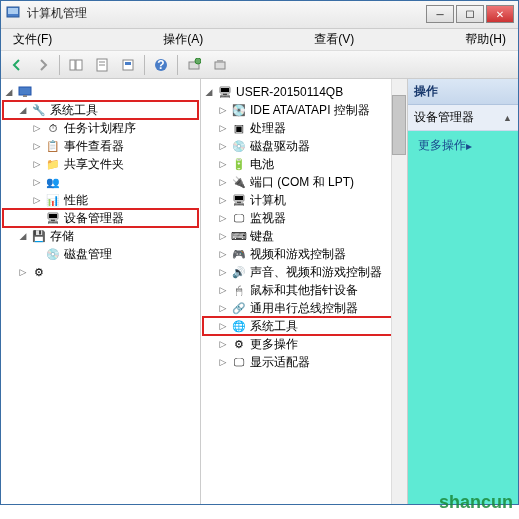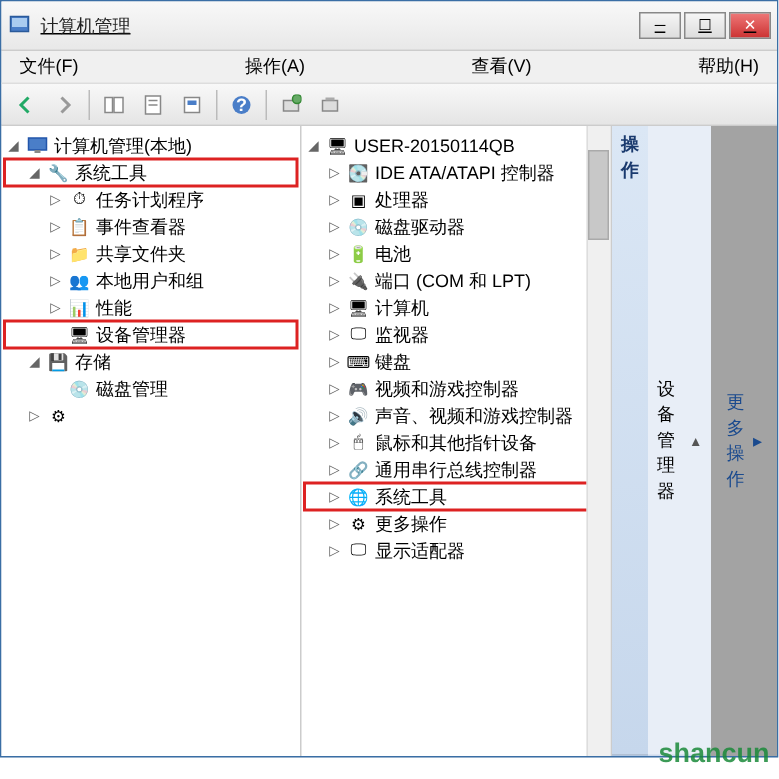--- a/index.html
+++ b/index.html
@@ -1,34 +1,34 @@
 <!DOCTYPE html>
 <html><head>
 <meta charset="utf-8">
 <style>
 * { box-sizing: border-box; margin: 0; padding: 0; font-family: "Microsoft YaHei", "SimSun", sans-serif; font-size: 12px; }
 body { background: #fff; width: 519px; height: 519px; overflow: hidden; position: relative; }
 .window { width: 519px; height: 505px; border: 1px solid #3a6ea5; background: #f0f0f0; display: flex; flex-direction: column; }
-.titlebar { height: 28px; background: linear-gradient(#f8f8f8, #e8e8e8); display: flex; align-items: center; padding: 16px 4px; border-bottom: 1px solid #ccc; text-decoration: underline; }
+.titlebar { height: 28px; background: linear-gradient(#f8f8f8, #e8e8e8); display: flex; padding: 4px 4px; border-bottom: 1px solid #ccc; }
 .titlebar-icon { width: 16px; height: 16px; margin-right: 6px; }
 .titlebar-text { flex: 1; color: #222; }
 .win-controls { display: flex; gap: 2px; }
 .win-btn { width: 28px; height: 18px; border: 1px solid #888; background: linear-gradient(#f5f5f5,#ddd); display: flex; align-items: center; justify-content: center; font-size: 10px; cursor: pointer; }
 .win-btn.close { background: linear-gradient(#e77,#c33); color: #fff; }
 .menubar { height: 22px; background: #f0f0f0; display: flex; align-items: center; padding: 0 4px; border-bottom: 1px solid #ddd; justify-content: space-between; }
 .menu-item { padding: 2px 8px; cursor: pointer; }
 .toolbar { height: 28px; background: linear-gradient(#f8f8f8,#e5e5e5); display: flex; align-items: center; padding: 0 4px; gap: 2px; border-bottom: 1px solid #ccc; }
 .tb-btn { width: 24px; height: 22px; border: 1px solid transparent; display: flex; align-items: center; justify-content: center; cursor: pointer; }
 .tb-sep { width: 1px; height: 20px; background: #bbb; margin: 0 2px; }
 .content { flex: 1; display: flex; background: #fff; overflow: hidden; }
 .panel-left { width: 200px; border-right: 1px solid #ccc; overflow: auto; padding: 4px 2px; }
 .panel-mid { flex: 1; border-right: 1px solid #ccc; overflow: auto; padding: 4px 2px; position: relative; }
 .vscroll { position: absolute; right: 0; top: 0; bottom: 0; width: 16px; background: #f0f0f0; border-left: 1px solid #ddd; }
 .vscroll-thumb { width: 14px; height: 60px; background: #c8c8c8; border: 1px solid #aaa; margin: 16px 0 0 0; }
-.panel-right { width: 110px; background: #a3a3a3; display: flex; flex-direction: row; }
+.panel-right { width: 110px; background: #5eead4; display: flex; flex-direction: column; }
 .action-header { background: linear-gradient(#dbe7f5,#c6d7ec); padding: 4px 6px; font-weight: bold; color: #1a3a6e; border-bottom: 1px solid #b0c4de; }
 .action-section { background: #e8eef7; padding: 4px 6px; border-bottom: 1px solid #cdd9ec; display: flex; align-items: center; justify-content: space-between; }
 .action-item { padding: 6px 10px; cursor: pointer; color: #1a4a8e; display: flex; align-items: center; }
 .tree-node { display: flex; align-items: center; height: 18px; padding: 1px 0; cursor: pointer; white-space: nowrap; }
 .tree-toggle { width: 12px; height: 12px; display: inline-flex; align-items: center; justify-content: center; font-size: 9px; color: #666; margin-right: 2px; }
 .tree-icon { width: 16px; height: 14px; margin-right: 3px; display: inline-flex; align-items: center; justify-content: center; font-size: 11px; }
 .tree-label { color: #000; }
 .indent-1 { padding-left: 14px; }
 .indent-2 { padding-left: 28px; }
 .highlight-red { outline: 2px solid #d22; outline-offset: -1px; }
@@ -117,21 +117,20 @@
   <div class="content">
     <div class="panel-left">
       <div class="tree-node">
         <span class="tree-toggle">◢</span>
         <span class="tree-icon">
             <svg width="14" height="14" viewBox="0 0 14 14">
               <rect x="1" y="2" width="12" height="8" fill="#4a7ec8" stroke="#25a"></rect>
               <rect x="5" y="10" width="4" height="2" fill="#888"></rect>
             </svg>
           </span>
-        <span class="tree-label">计算机管理(本地)</span>
       </div>
 
       <div class="tree-node indent-1 highlight-red">
         <span class="tree-toggle">◢</span>
         <span class="tree-icon">🔧</span>
         <span class="tree-label">系统工具</span>
       </div>
 
       <div class="tree-node indent-2">
         <span class="tree-toggle">▷</span>
@@ -144,21 +143,20 @@
         <span class="tree-label">事件查看器</span>
       </div>
       <div class="tree-node indent-2">
         <span class="tree-toggle">▷</span>
         <span class="tree-icon">📁</span>
         <span class="tree-label">共享文件夹</span>
       </div>
       <div class="tree-node indent-2">
         <span class="tree-toggle">▷</span>
         <span class="tree-icon">👥</span>
-        <span class="tree-label">本地用户和组</span>
       </div>
       <div class="tree-node indent-2">
         <span class="tree-toggle">▷</span>
         <span class="tree-icon">📊</span>
         <span class="tree-label">性能</span>
       </div>
       <div class="tree-node indent-2 highlight-red">
         <span class="tree-toggle"></span>
         <span class="tree-icon">🖥</span>
         <span class="tree-label">设备管理器</span>

